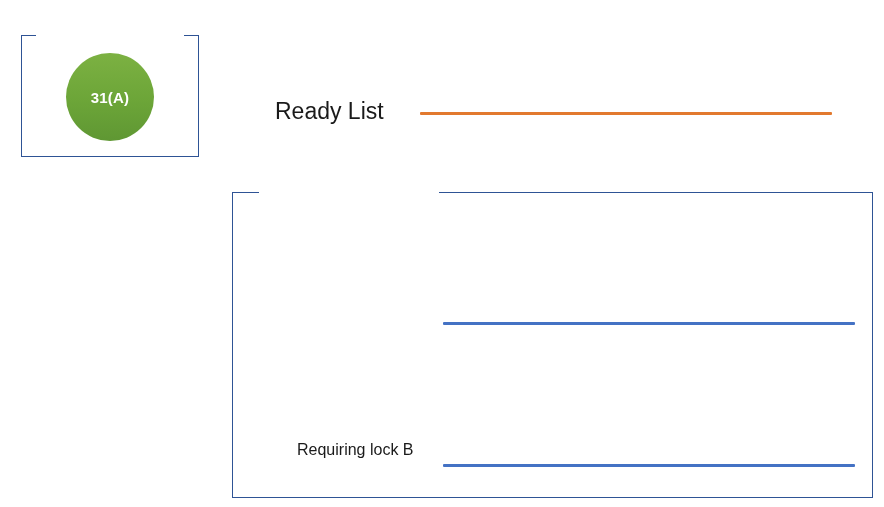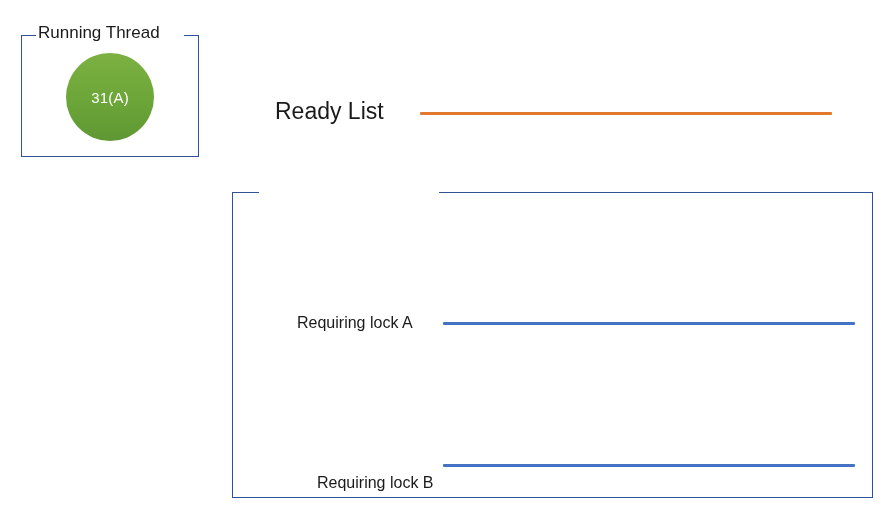--- a/index.html
+++ b/index.html
@@ -110,29 +110,29 @@
 
   
   .row-label {
     position: absolute;
     font-size: 16px;
     color: #1a1a1a;
     white-space: nowrap;
     line-height: 1;
   }
   #lock-a-label { left: 297px; top: 315px; }
-  #lock-b-label { left: 297px; top: 475px; margin-left: 20px; }
+  #lock-b-label { left: 297px; top: 442px; }
 
   
   .thread-circle {
     position: absolute;
     border-radius: 50%;
     background: linear-gradient(180deg, #7cb142 0%, #6ca538 55%, #5f9733 100%);
     color: #ffffff;
-    font-weight: normal;
+    font-weight: bold;
     display: flex;
     align-items: center;
     justify-content: center;
     letter-spacing: 0.2px;
   }
   #running-thread-circle {
     left: 66px;
     top: 53px;
     width: 88px;
     height: 88px;
@@ -149,36 +149,34 @@
 </head>
 <body>
 
 <div id="canvas">
 
   <div id="running-thread-box" class="group-box">
     <div id="running-thread-top-left" class="group-box-top"></div>
     <div id="running-thread-top-right" class="group-box-top"></div>
   </div>
 
-  <div id="running-thread-title" class="group-title">Running Thread</div>
 
   <div id="running-thread-circle" class="thread-circle">31(A)</div>
 
   <div id="ready-list-title">Ready List</div>
 
   <div id="ready-list-rule" class="queue-rule"></div>
 
   <div id="blocked-list-box" class="group-box">
     <div id="blocked-list-top-left" class="group-box-top"></div>
     <div id="blocked-list-top-right" class="group-box-top"></div>
   </div>
 
 
 
-  <div id="lock-a-label" class="row-label">Requiring lock A</div>
 
   <div id="lock-a-rule" class="queue-rule"></div>
 
   <div id="lock-b-label" class="row-label">Requiring lock B</div>
 
   <div id="lock-b-rule" class="queue-rule"></div>
 
 </div>
 
 </body></html>

